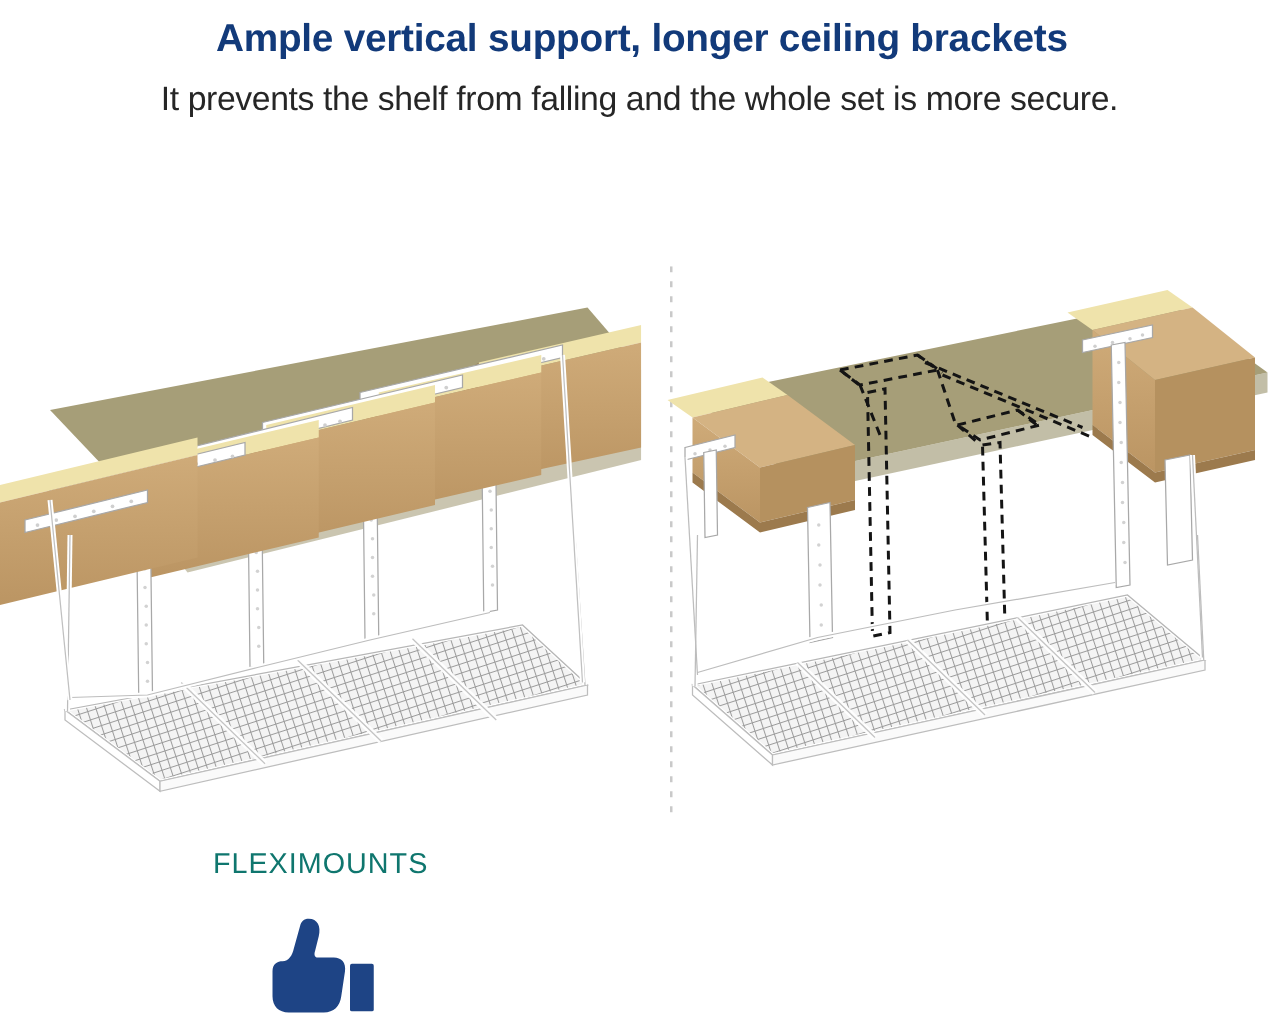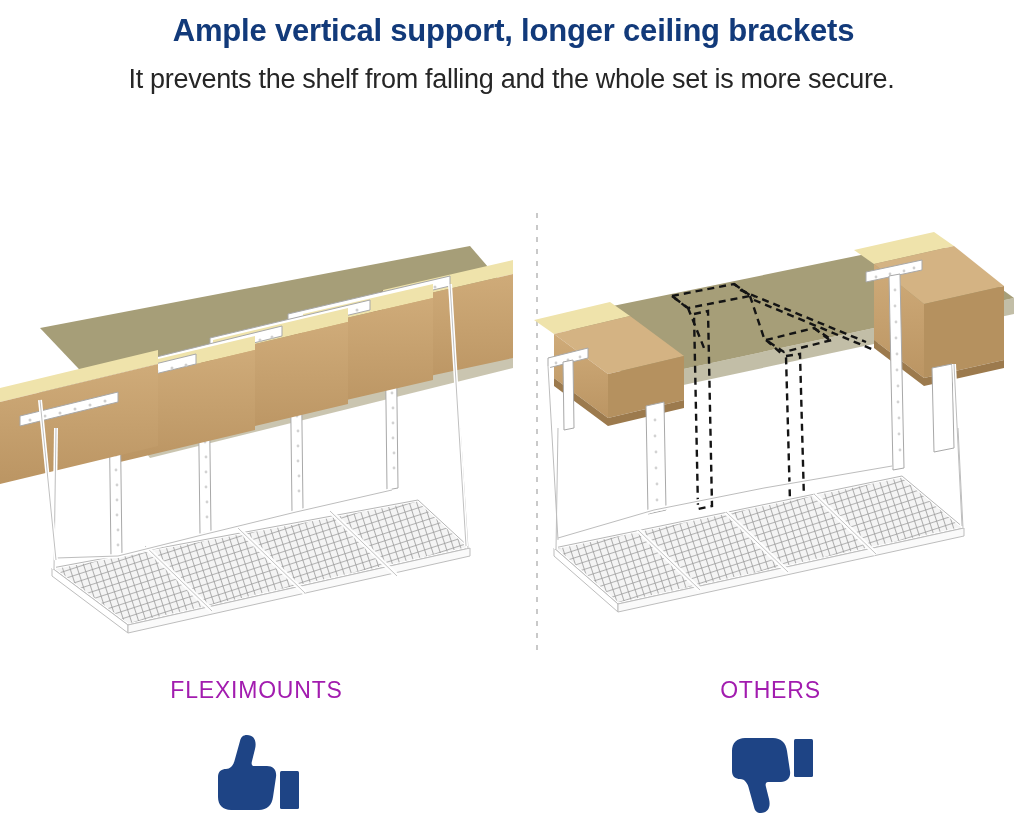--- a/index.html
+++ b/index.html
@@ -100,21 +100,21 @@
     position: absolute;
     top: 548px;
     left: 0;
     width: 513px;
     text-align: center;
   }
   .brandlabel {
     font-size: 23px;
     line-height: 28px;
     font-weight: normal;
-    color: #a21caf;
+    color: #0f766e;
     letter-spacing: 0.8px;
     white-space: nowrap;
   }
   .thumbwrap {
     margin-top: 28px;
     height: 84px;
     display: flex;
     align-items: center;
     justify-content: center;
   }
@@ -498,32 +498,16 @@
               <polyline points="44,410 140,382 250,360 378,338"></polyline>
               <line x1="44" y1="300" x2="42" y2="421"></line>
               <line x1="444" y1="300" x2="449" y2="400"></line>
               <line x1="34" y1="238" x2="44" y2="412"></line>
               <line x1="440" y1="236" x2="448" y2="398"></line>
             </g>
           </g>
         </svg>
       </div>
 
-      <div class="brandblock">
-        <div class="brandlabel">OTHERS</div>
-        <div class="thumbwrap">
-          <svg width="86" height="82" viewBox="0 0 86 82" xmlns="http://www.w3.org/2000/svg">
-            <g fill="#1e4485">
-              <path d="M12,46 C8,46 4,44 4,38 L4,18 C4,10 9,5 17,5
-                       L45,5 C53,5 58,10 59,18 L62,38
-                       C63,45 59,49 53,49 L40,49
-                       C38,49 37,51 38,54 L41,66
-                       C43,74 40,80 33,80 C29,80 27,78 26,74
-                       L21,56 C20,51 17,46 12,46 Z"></path>
-              <rect x="66" y="6" width="19" height="38" rx="1.5"></rect>
-            </g>
-          </svg>
-        </div>
-      </div>
     </div>
 
   </div>
 </div>
 
 </body></html>

